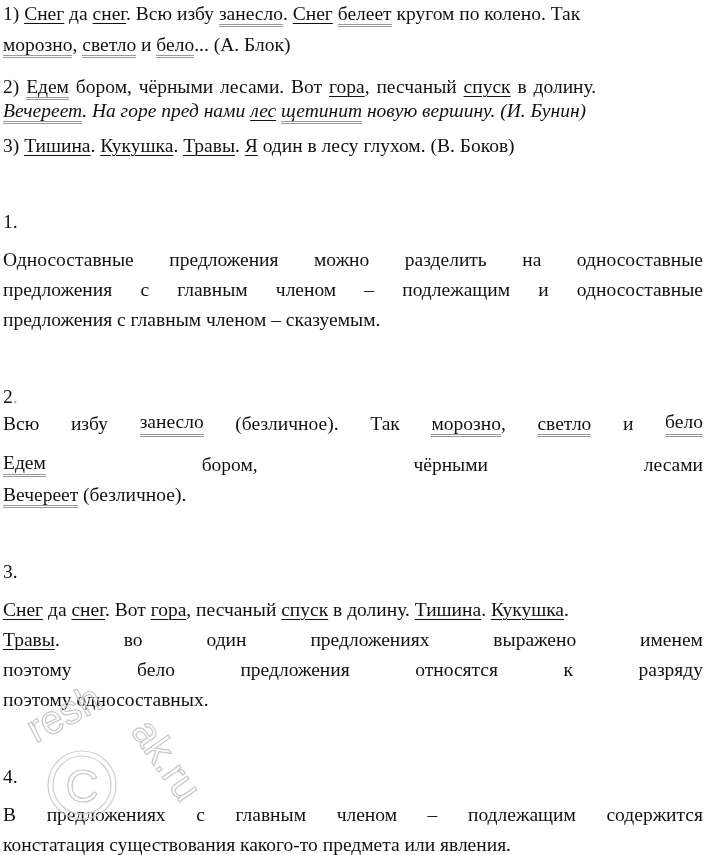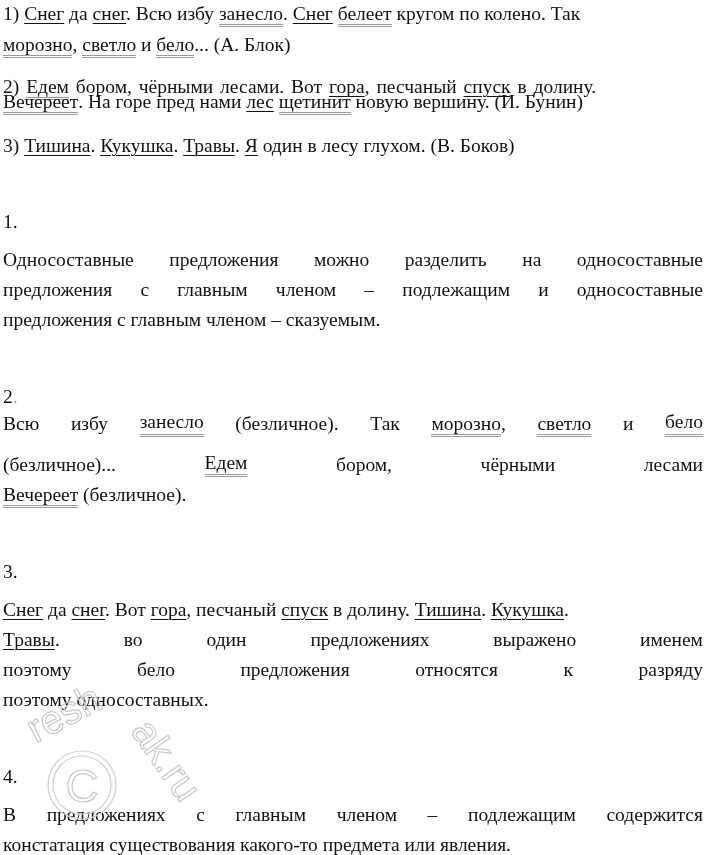--- a/index.html
+++ b/index.html
@@ -32,21 +32,21 @@
     </div>
     <div class="line" style="top:33px;">
       <span class="u2">морозно</span><span>, </span><span class="u2">светло</span><span> и </span><span class="u2">бело</span><span>... (А. Блок)</span>
     </div>
   </div>
 
   <div>
     <div class="line" style="top:75px; word-spacing:2px;">
       <span>2) </span><span class="u2">Едем</span><span> бором, чёрными лесами. Вот </span><span class="u1">гора</span><span>, песчаный </span><span class="u1">спуск</span><span> в долину.</span>
     </div>
-    <div class="line" style="top:90px;">
+    <div class="line" style="top:99px;font-style:italic;">
       <span class="u2">Вечереет</span><span>. На горе пред нами </span><span class="u1">лес</span><span> </span><span class="u2">щетинит</span><span> новую вершину. (И. Бунин)</span>
     </div>
   </div>
 
   <div>
     <div class="line" style="top:134px;">
       <span>3) </span><span class="u1">Тишина</span><span>. </span><span class="u1">Кукушка</span><span>. </span><span class="u1">Травы</span><span>. </span><span class="u1">Я</span><span> один в лесу глухом. (В. Боков)</span>
     </div>
   </div>
 
@@ -80,21 +80,20 @@
         <span>избу</span>
         <span class="u2">занесло</span>
         <span>(безличное).</span>
         <span>Так</span>
         <span><span class="u2">морозно</span>,</span>
         <span><span class="u2">светло</span></span>
         <span>и</span>
         <span class="u2">бело</span>
     </div>
     <div class="just" style="top:453px;">
-      <span>(безличное)...</span>
         <span class="u2">Едем</span>
         <span>бором,</span>
         <span>чёрными</span>
         <span>лесами</span>
     </div>
     <div class="line" style="top:483px;">
       <span class="u2">Вечереет</span><span> (безличное).</span>
     </div>
   </div>
 

